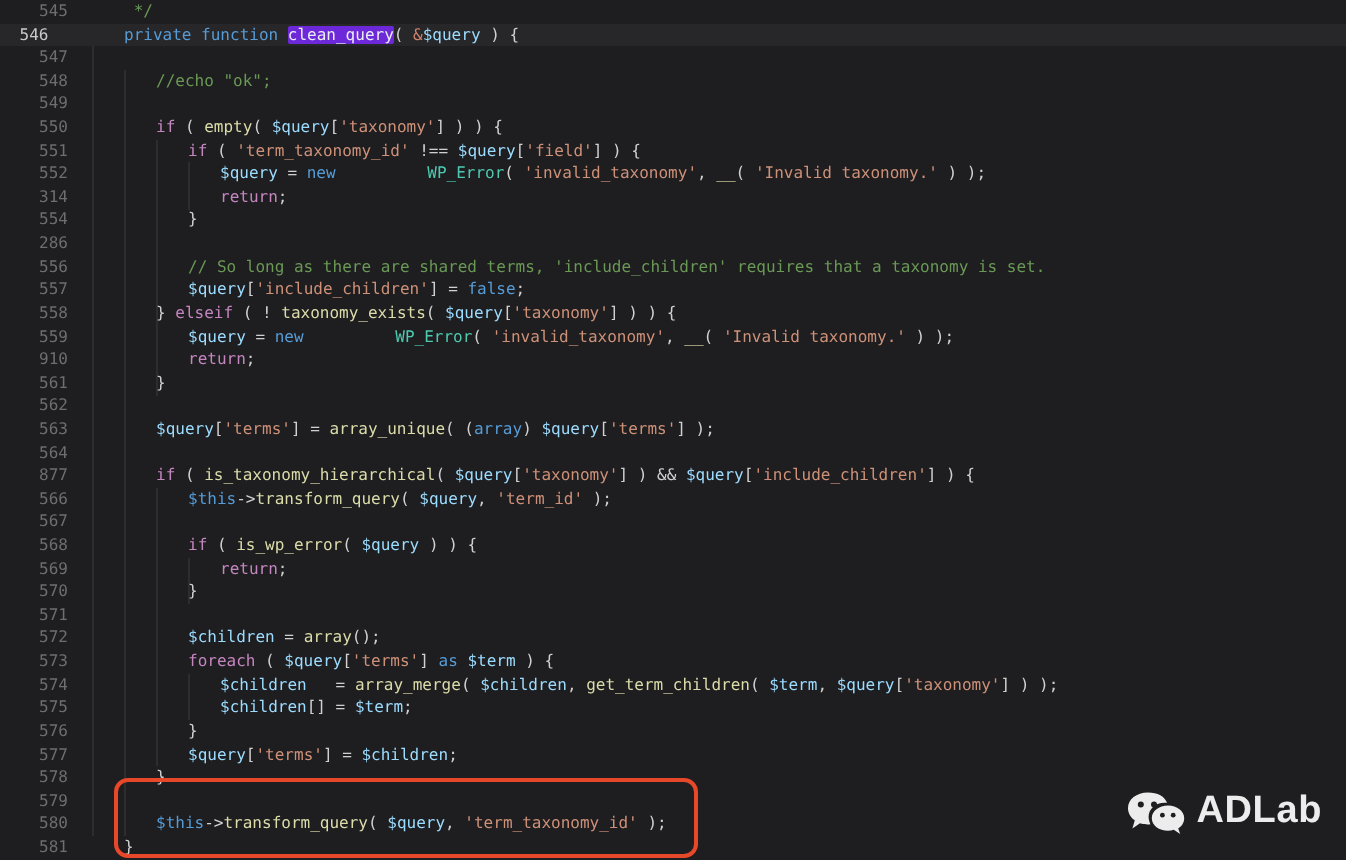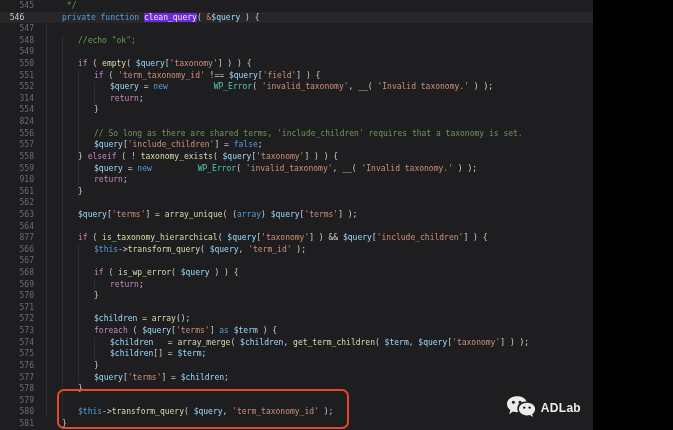--- a/index.html
+++ b/index.html
@@ -1,17 +1,17 @@
 <!DOCTYPE html>
 <html><head>
 <meta charset="utf-8">
 <style>
   html,body{margin:0;padding:0;background:#000;}
   .screen{
-    position:relative;width:593px;height:430px;overflow:hidden;
+    position:relative;width:673px;height:430px;overflow:hidden;
     background:#1e1e21;
     font-family:"DejaVu Sans Mono","Liberation Mono",monospace;
     font-size:8px;cursor:text;
   }
   .rows{position:absolute;inset:0;}
   .row{display:flex;height:11.62px;line-height:11.62px;}
   .row.active{background:rgba(255,255,255,0.045);}
   .num{
     flex:none;width:34px;text-align:right;color:#6d6d72;
     user-select:none;cursor:default;
@@ -32,23 +32,23 @@
   .tk-pun{color:#d0d0d0;}
   .tk-amp{color:#d2836b;}
   .tk-sel{background:#6d28d9;color:#eaeef2;border-radius:1px;}
   .guide{position:absolute;width:1px;background:rgba(255,255,255,0.07);pointer-events:none;}
   .hlbox{
     position:absolute;border-style:solid;border-radius:7px;
     pointer-events:none;background:transparent;
   }
   .watermark{
     position:absolute;right:12px;bottom:9px;
-    display:flex;align-items:center;gap:5px;
+    display:flex;align-items:flex-start;gap:5px;
     color:#ececec;font-family:"Liberation Sans","DejaVu Sans",sans-serif;
-    font-size:12px;font-weight:700;letter-spacing:0.3px;
+    font-size:19px;font-weight:700;letter-spacing:0.3px;
     user-select:none;
   }
   .watermark svg{display:block;}
 </style>
 </head>
 <body>
 
 <div class="screen">
   <div class="rows" id="rows">
       <div class="row">
@@ -85,21 +85,21 @@
       </div>
       <div class="row">
         <div class="num">314</div>
         <div class="codecell"><span class="tk-pun">				</span><span class="tk-ctrl">return</span><span class="tk-pun">;</span></div>
       </div>
       <div class="row">
         <div class="num">554</div>
         <div class="codecell"><span class="tk-pun">			}</span></div>
       </div>
       <div class="row">
-        <div class="num">824</div>
+        <div class="num">286</div>
         <div class="codecell"></div>
       </div>
       <div class="row">
         <div class="num">556</div>
         <div class="codecell"><span class="tk-pun">			</span><span class="tk-cmt">// So long as there are shared terms, 'include_children' requires that a taxonomy is set.</span></div>
       </div>
       <div class="row">
         <div class="num">557</div>
         <div class="codecell"><span class="tk-pun">			</span><span class="tk-var">$query</span><span class="tk-pun">[</span><span class="tk-str">'include_children'</span><span class="tk-pun">] = </span><span class="tk-kw">false</span><span class="tk-pun">;</span></div>
       </div>

